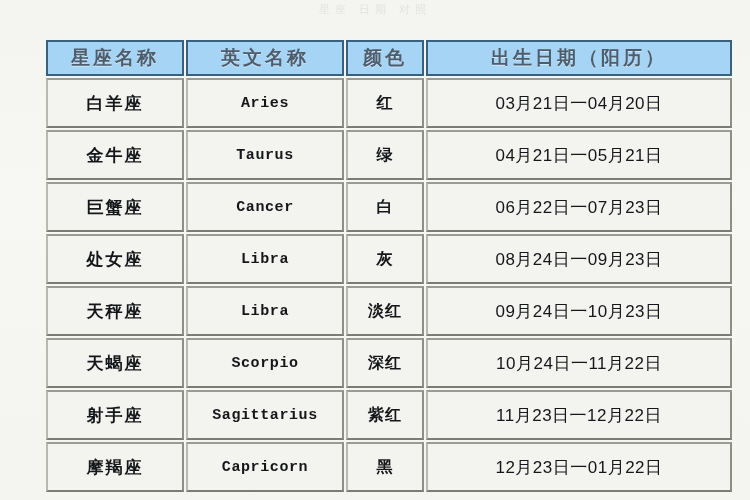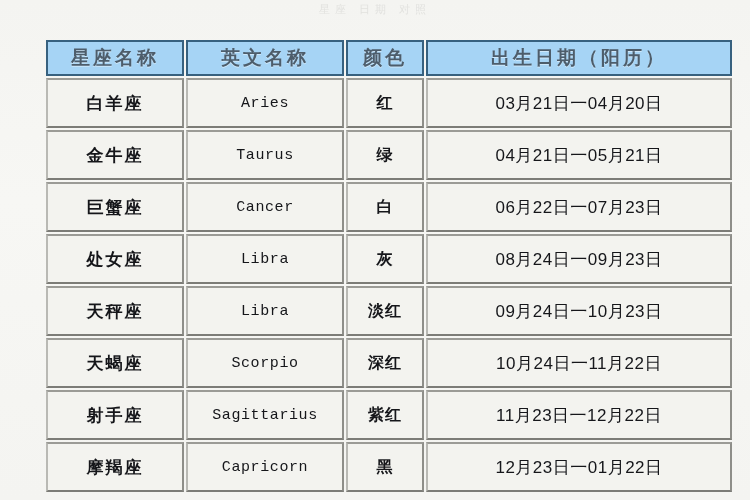--- a/index.html
+++ b/index.html
@@ -87,20 +87,21 @@
 
   td.cell-name {
     font-size: 17px;
     letter-spacing: 2px;
     font-weight: bold;
   }
   td.cell-en {
     font-family: "Liberation Mono", "DejaVu Sans Mono", monospace;
     font-size: 15px;
     letter-spacing: 0.6px;
+    font-weight: bold;
   }
   td.cell-color {
     font-size: 16px;
     font-weight: bold;
     letter-spacing: 1px;
   }
   td.cell-date {
     font-size: 17px;
     letter-spacing: 0.5px;
     font-weight: normal;

